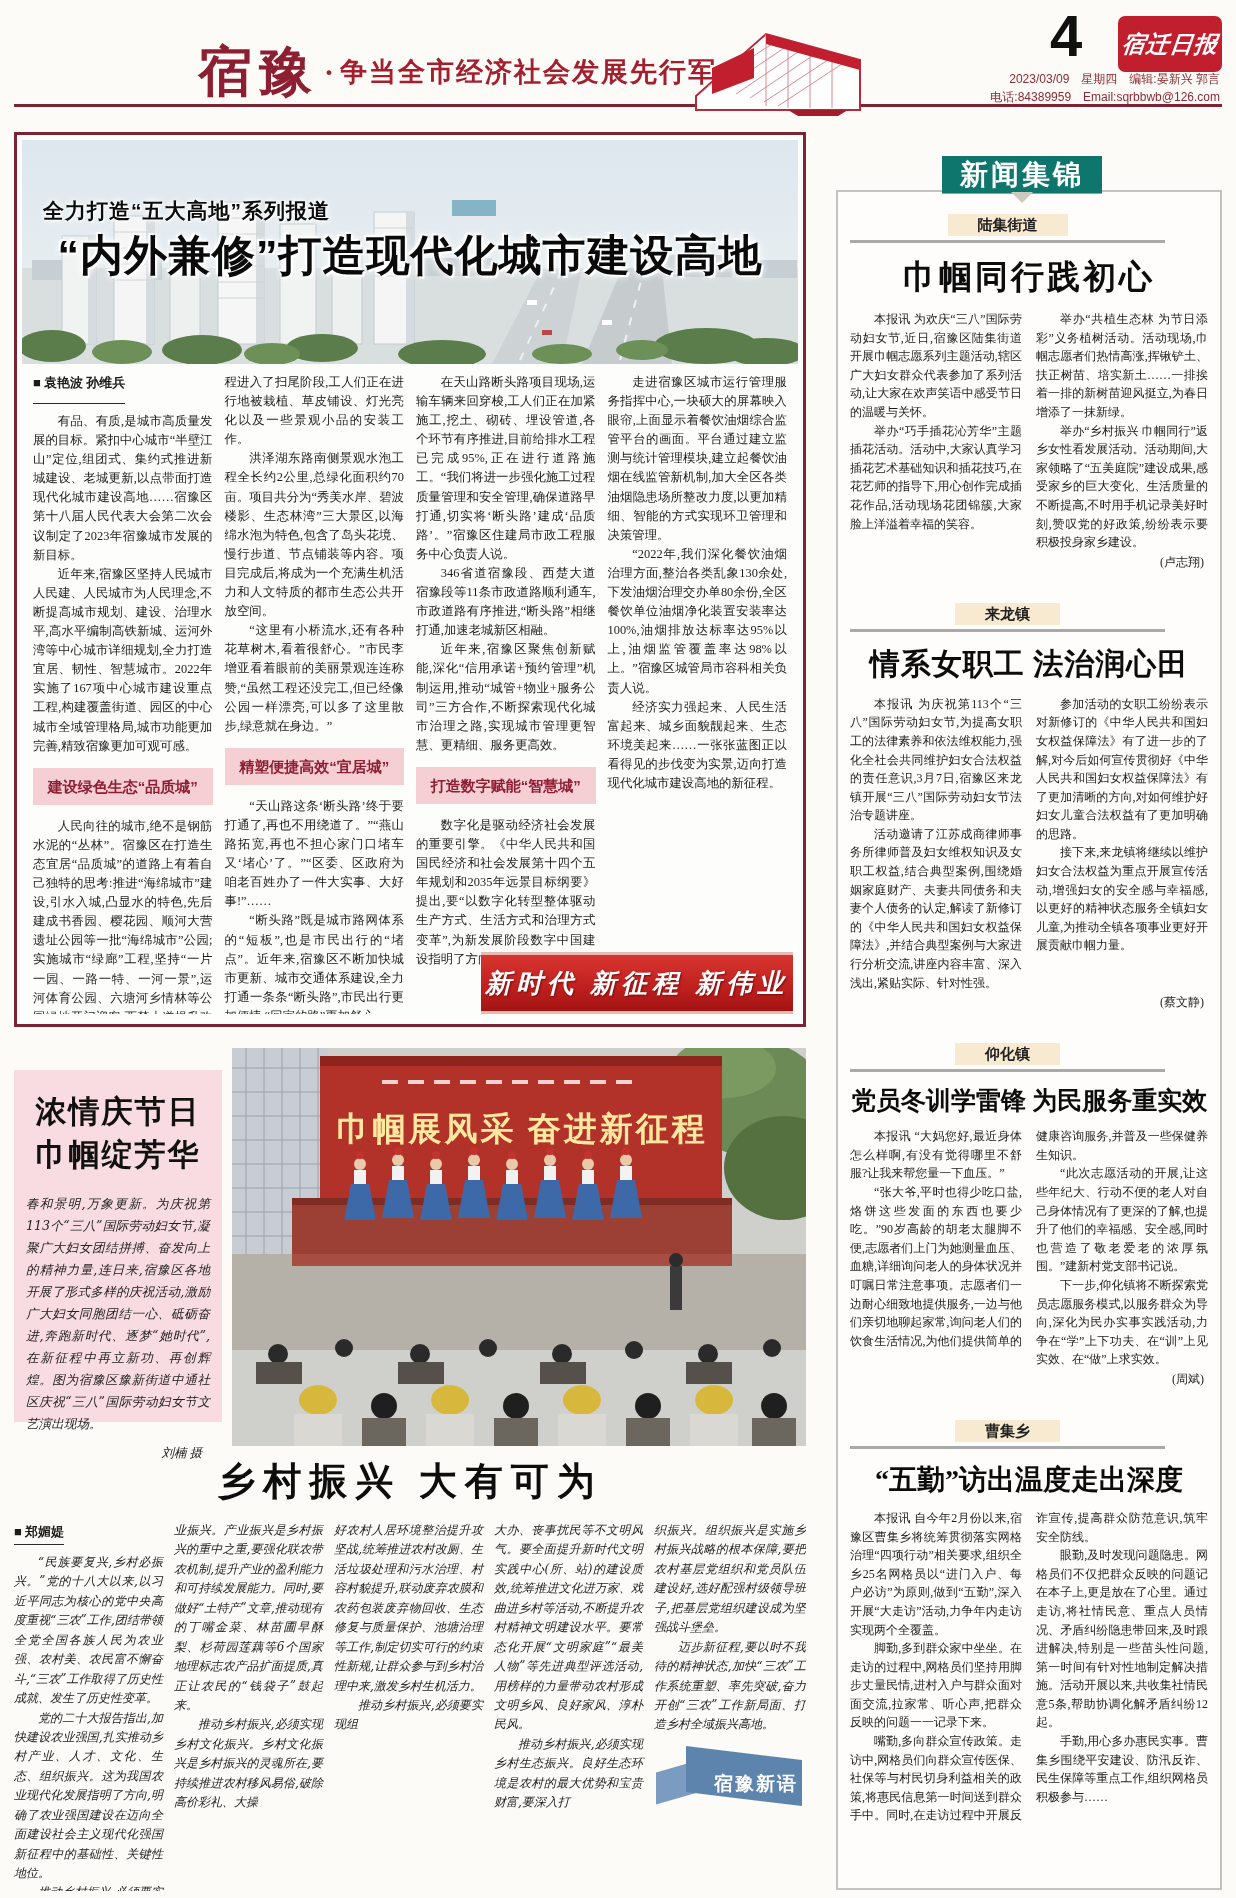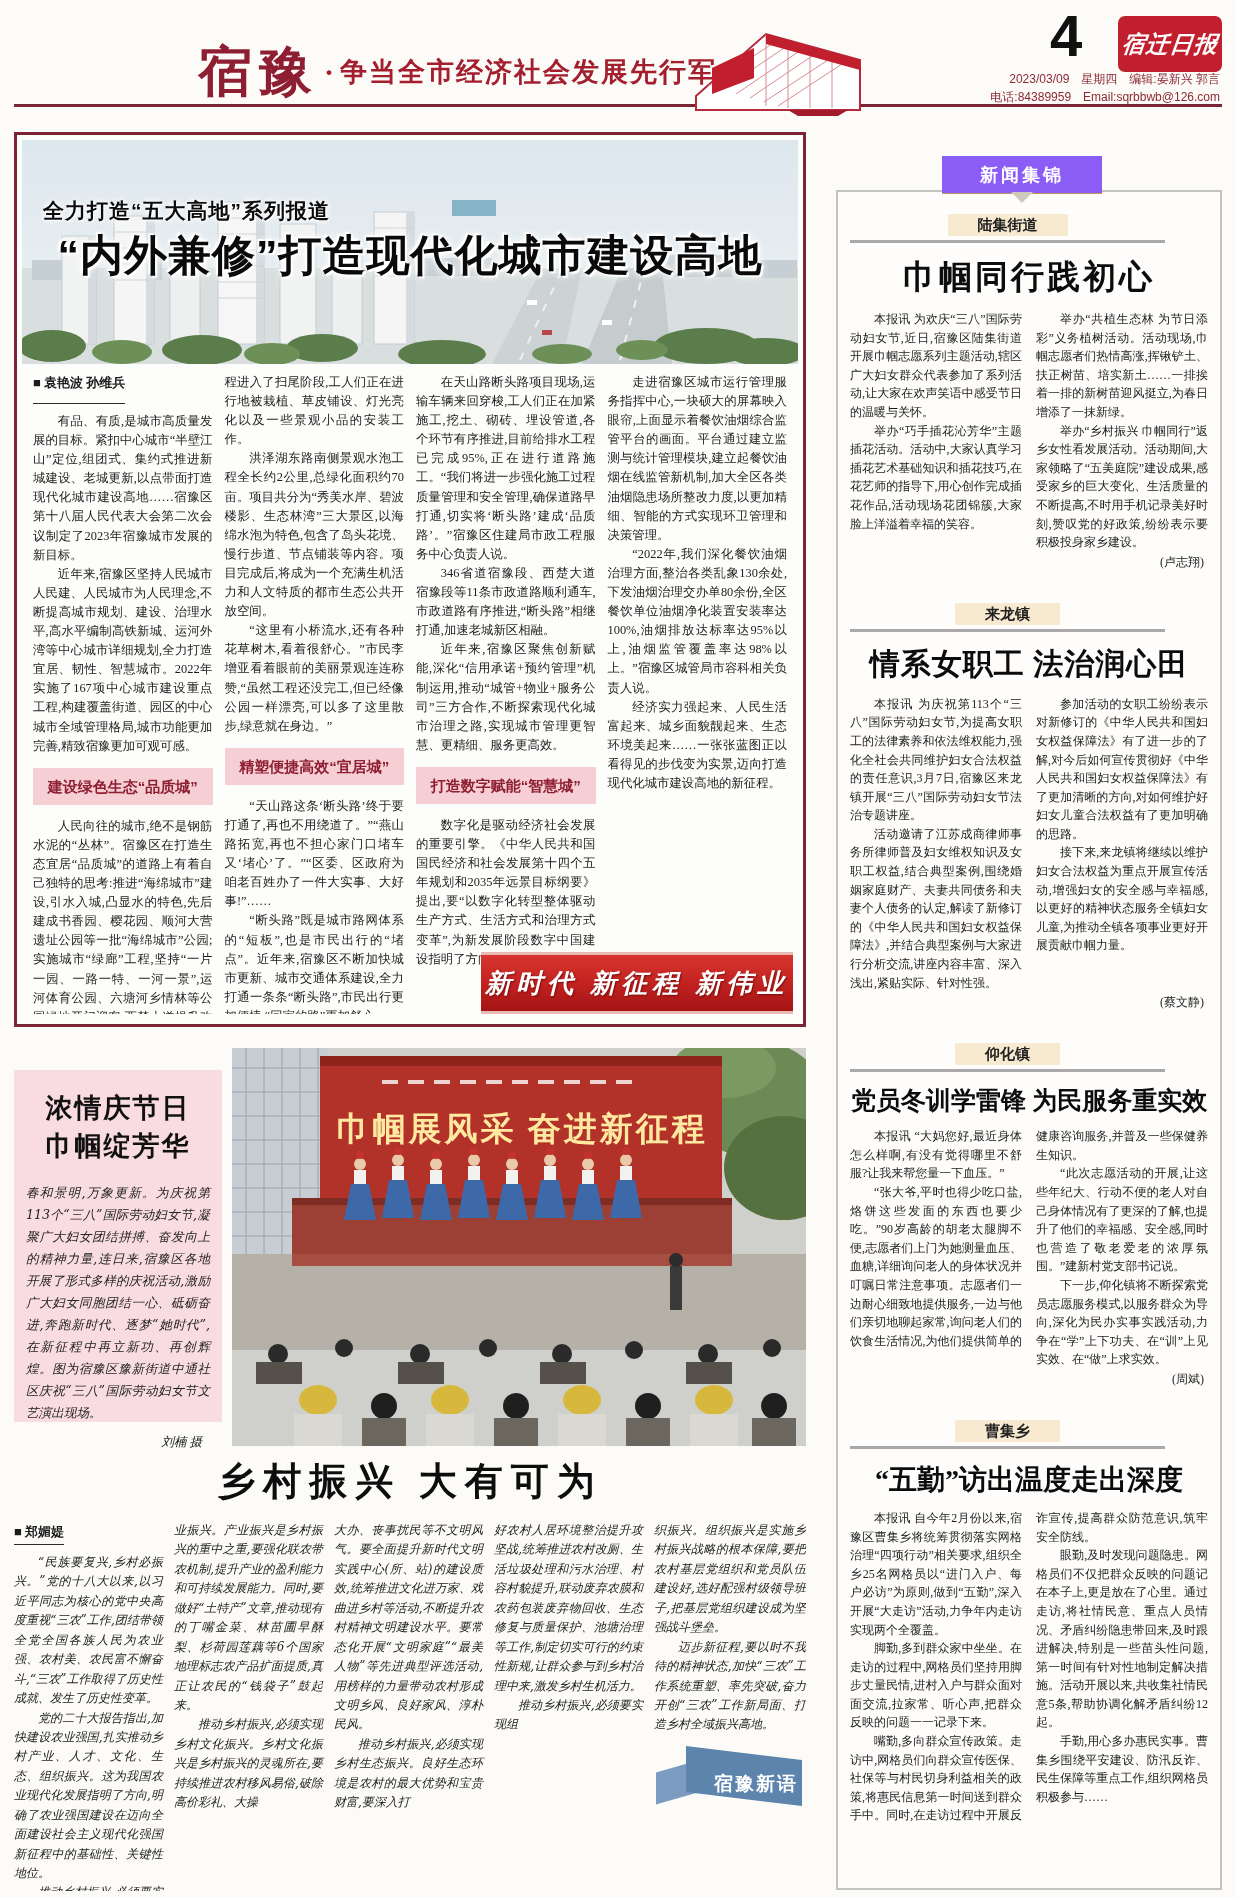--- a/index.html
+++ b/index.html
@@ -26,39 +26,39 @@
   .mcol p{margin:0;text-indent:2em;}
   .mcol p.noind{text-indent:0;}
   .byline{font-weight:bold;border-bottom:1.5px solid #2a2a2a;display:inline-block;margin:0 0 8px 0;padding-bottom:10px;font-size:13px;}
   .subhead{background:#f6cfd4;color:#8e1f33;font-weight:bold;font-family:"Liberation Sans",sans-serif;text-align:center;font-size:15px;padding:7px 0;margin:12px 0;}
   .mcol2,.mcol3{padding-bottom:0;}
   .mcol4{padding-bottom:66px;}
   .main-banner{position:absolute;left:59%;right:10px;bottom:10px;height:56px;background:linear-gradient(180deg,#d8352f 0%,#c0211f 55%,#a31414 100%);display:flex;align-items:center;justify-content:center;border-top:3px solid #e9b9b4;border-bottom:3px solid #e9b9b4;}
   .main-banner span{color:#fff;font-size:26px;font-weight:900;font-style:italic;letter-spacing:5px;font-family:"Liberation Sans",sans-serif;text-shadow:1px 1px 2px #7a0d0d;}
   
   .pink-box{position:absolute;left:14px;top:1070px;width:208px;height:352px;background:#f9dce2;box-sizing:border-box;padding:20px 12px 8px;}
-  .pink-title{text-align:center;font-size:27px;font-weight:bold;line-height:1.4;color:#111;letter-spacing:2px;}
+  .pink-title{text-align:center;font-size:31px;font-weight:bold;line-height:1.4;color:#111;letter-spacing:2px;}
   .pink-caption{margin-top:16px;font-size:12.6px;line-height:1.75;text-align:justify;font-style:italic;font-family:"DejaVu Serif",serif;color:#222;}
   .pink-credit{text-align:right;margin-top:10px;padding-right:8px;font-size:12.5px;font-style:italic;}
   .stage-photo{position:absolute;left:232px;top:1048px;width:688px;height:398px;overflow:hidden;}
   
   .commentary{position:absolute;left:14px;top:1452px;width:792px;height:446px;overflow:hidden;}
   .commentary h2{margin:4px 0 14px;text-align:center;font-size:38px;font-weight:bold;letter-spacing:8px;color:#0d0d0d;}
   .c-cols{display:flex;gap:11px;height:370px;overflow:hidden;}
   .ccol{flex:1;font-size:12px;line-height:1.62;text-align:justify;font-style:italic;font-family:"DejaVu Serif",serif;}
   .ccol p{margin:0;text-indent:2em;}
   .ccol p.noind{text-indent:0;}
   .c-byline{font-weight:bold;font-style:normal;border-bottom:1.5px solid #2a2a2a;display:inline-block;margin-bottom:8px;padding-bottom:2px;font-size:13px;font-family:"Liberation Serif",serif;}
   .yxy-logo{position:relative;width:152px;height:70px;margin:10px auto 0;}
   .yxy-a{position:absolute;left:2px;top:18px;width:66px;height:32px;background:#7b9cc0;transform:skewY(-16deg);}
   .yxy-b{position:absolute;left:32px;top:8px;width:116px;height:46px;background:#5d84ad;transform:skewY(7deg);}
   .yxy-text{position:absolute;right:8px;top:24px;color:#fff;font-weight:bold;font-size:19px;letter-spacing:2px;font-style:normal;font-family:"Liberation Sans",sans-serif;}
   
   .digest-frame{position:absolute;left:836px;top:190px;width:386px;height:1700px;border:2px solid #c3c3c3;box-sizing:border-box;padding:24px 12px 8px;overflow:hidden;background:#fefdfb;}
-  .digest-tag{position:absolute;left:942px;top:156px;width:160px;height:37px;background:#8b5cf6;color:#fff;display:flex;align-items:center;justify-content:center;font-size:18px;font-weight:bold;letter-spacing:3px;font-family:"Liberation Sans",sans-serif;box-shadow:0 1px 0 #c9955f;z-index:3;}
+  .digest-tag{position:absolute;left:942px;top:156px;width:160px;height:37px;background:#0f766e;color:#fff;display:flex;align-items:center;justify-content:center;font-size:28px;font-weight:bold;letter-spacing:3px;font-family:"Liberation Sans",sans-serif;box-shadow:0 1px 0 #c9955f;z-index:3;}
   .digest-tag:after{content:"";position:absolute;left:50%;top:36px;transform:translateX(-50%);border:11px solid transparent;border-top-color:#cdc9bd;}
   .digest-article{margin-bottom:34px;}
   .label-wrap{text-align:center;border-bottom:3px solid #a9a9a9;padding-bottom:5px;width:88%;}
   .label{background:#f8ead0;padding:3px 30px;font-weight:bold;font-size:15px;color:#222;}
   .digest-article h3{margin:12px 0 10px;text-align:center;font-weight:900;color:#0c0c0c;white-space:nowrap;font-family:"Liberation Serif",serif;}
   .digest-article:nth-of-type(1) h3{font-size:33px;letter-spacing:3px;}
   .digest-article:nth-of-type(2) h3{font-size:30px;letter-spacing:1px;}
   .digest-article:nth-of-type(3) h3{font-size:25px;}
   .digest-article:nth-of-type(4) h3{font-size:28px;}
   .digest-body{column-count:2;column-gap:14px;font-size:12px;line-height:1.55;text-align:justify;}
@@ -352,26 +352,26 @@
 
 <div class="commentary">
   <h2>乡村振兴 大有可为</h2>
   <div class="c-cols">
       <div class="ccol"><div class="c-byline">■ 郑媚媞</div><p>“民族要复兴,乡村必振兴。”党的十八大以来,以习近平同志为核心的党中央高度重视“三农”工作,团结带领全党全国各族人民为农业强、农村美、农民富不懈奋斗,“三农”工作取得了历史性成就、发生了历史性变革。</p><p>党的二十大报告指出,加快建设农业强国,扎实推动乡村产业、人才、文化、生态、组织振兴。这为我国农业现代化发展指明了方向,明确了农业强国建设在迈向全面建设社会主义现代化强国新征程中的基础性、关键性地位。</p><p>推动乡村振兴,必须要实现产</p></div>
       <div class="ccol">
         <p class="noind">业振兴。产业振兴是乡村振兴的重中之重,要强化联农带农机制,提升产业的盈利能力和可持续发展能力。同时,要做好“土特产”文章,推动现有的丁嘴金菜、林苗圃早酥梨、杉荷园莲藕等6个国家地理标志农产品扩面提质,真正让农民的“钱袋子”鼓起来。</p>
         <p>推动乡村振兴,必须实现乡村文化振兴。乡村文化振兴是乡村振兴的灵魂所在,要持续推进农村移风易俗,破除高价彩礼、大操</p>
       </div>
       <div class="ccol">
+        <p class="noind">好农村人居环境整治提升攻坚战,统筹推进农村改厕、生活垃圾处理和污水治理、村容村貌提升,联动废弃农膜和农药包装废弃物回收、生态修复与质量保护、池塘治理等工作,制定切实可行的约束性新规,让群众参与到乡村治理中来,激发乡村生机活力。</p>
+        <p>推动乡村振兴,必须要实现组</p>
+      </div>
+      <div class="ccol">
         <p class="noind">大办、丧事扰民等不文明风气。要全面提升新时代文明实践中心(所、站)的建设质效,统筹推进文化进万家、戏曲进乡村等活动,不断提升农村精神文明建设水平。要常态化开展“文明家庭”“最美人物”等先进典型评选活动,用榜样的力量带动农村形成文明乡风、良好家风、淳朴民风。</p>
         <p>推动乡村振兴,必须实现乡村生态振兴。良好生态环境是农村的最大优势和宝贵财富,要深入打</p>
-      </div>
-      <div class="ccol">
-        <p class="noind">好农村人居环境整治提升攻坚战,统筹推进农村改厕、生活垃圾处理和污水治理、村容村貌提升,联动废弃农膜和农药包装废弃物回收、生态修复与质量保护、池塘治理等工作,制定切实可行的约束性新规,让群众参与到乡村治理中来,激发乡村生机活力。</p>
-        <p>推动乡村振兴,必须要实现组</p>
       </div>
       <div class="ccol">
         <p class="noind">织振兴。组织振兴是实施乡村振兴战略的根本保障,要把农村基层党组织和党员队伍建设好,选好配强村级领导班子,把基层党组织建设成为坚强战斗堡垒。</p>
         <p>迈步新征程,要以时不我待的精神状态,加快“三农”工作系统重塑、率先突破,奋力开创“三农”工作新局面、打造乡村全域振兴高地。</p>
   <div class="yxy-logo">
     <div class="yxy-a"></div>
     <div class="yxy-b"></div>
     <span class="yxy-text">宿豫新语</span>
   </div>
 </div>

